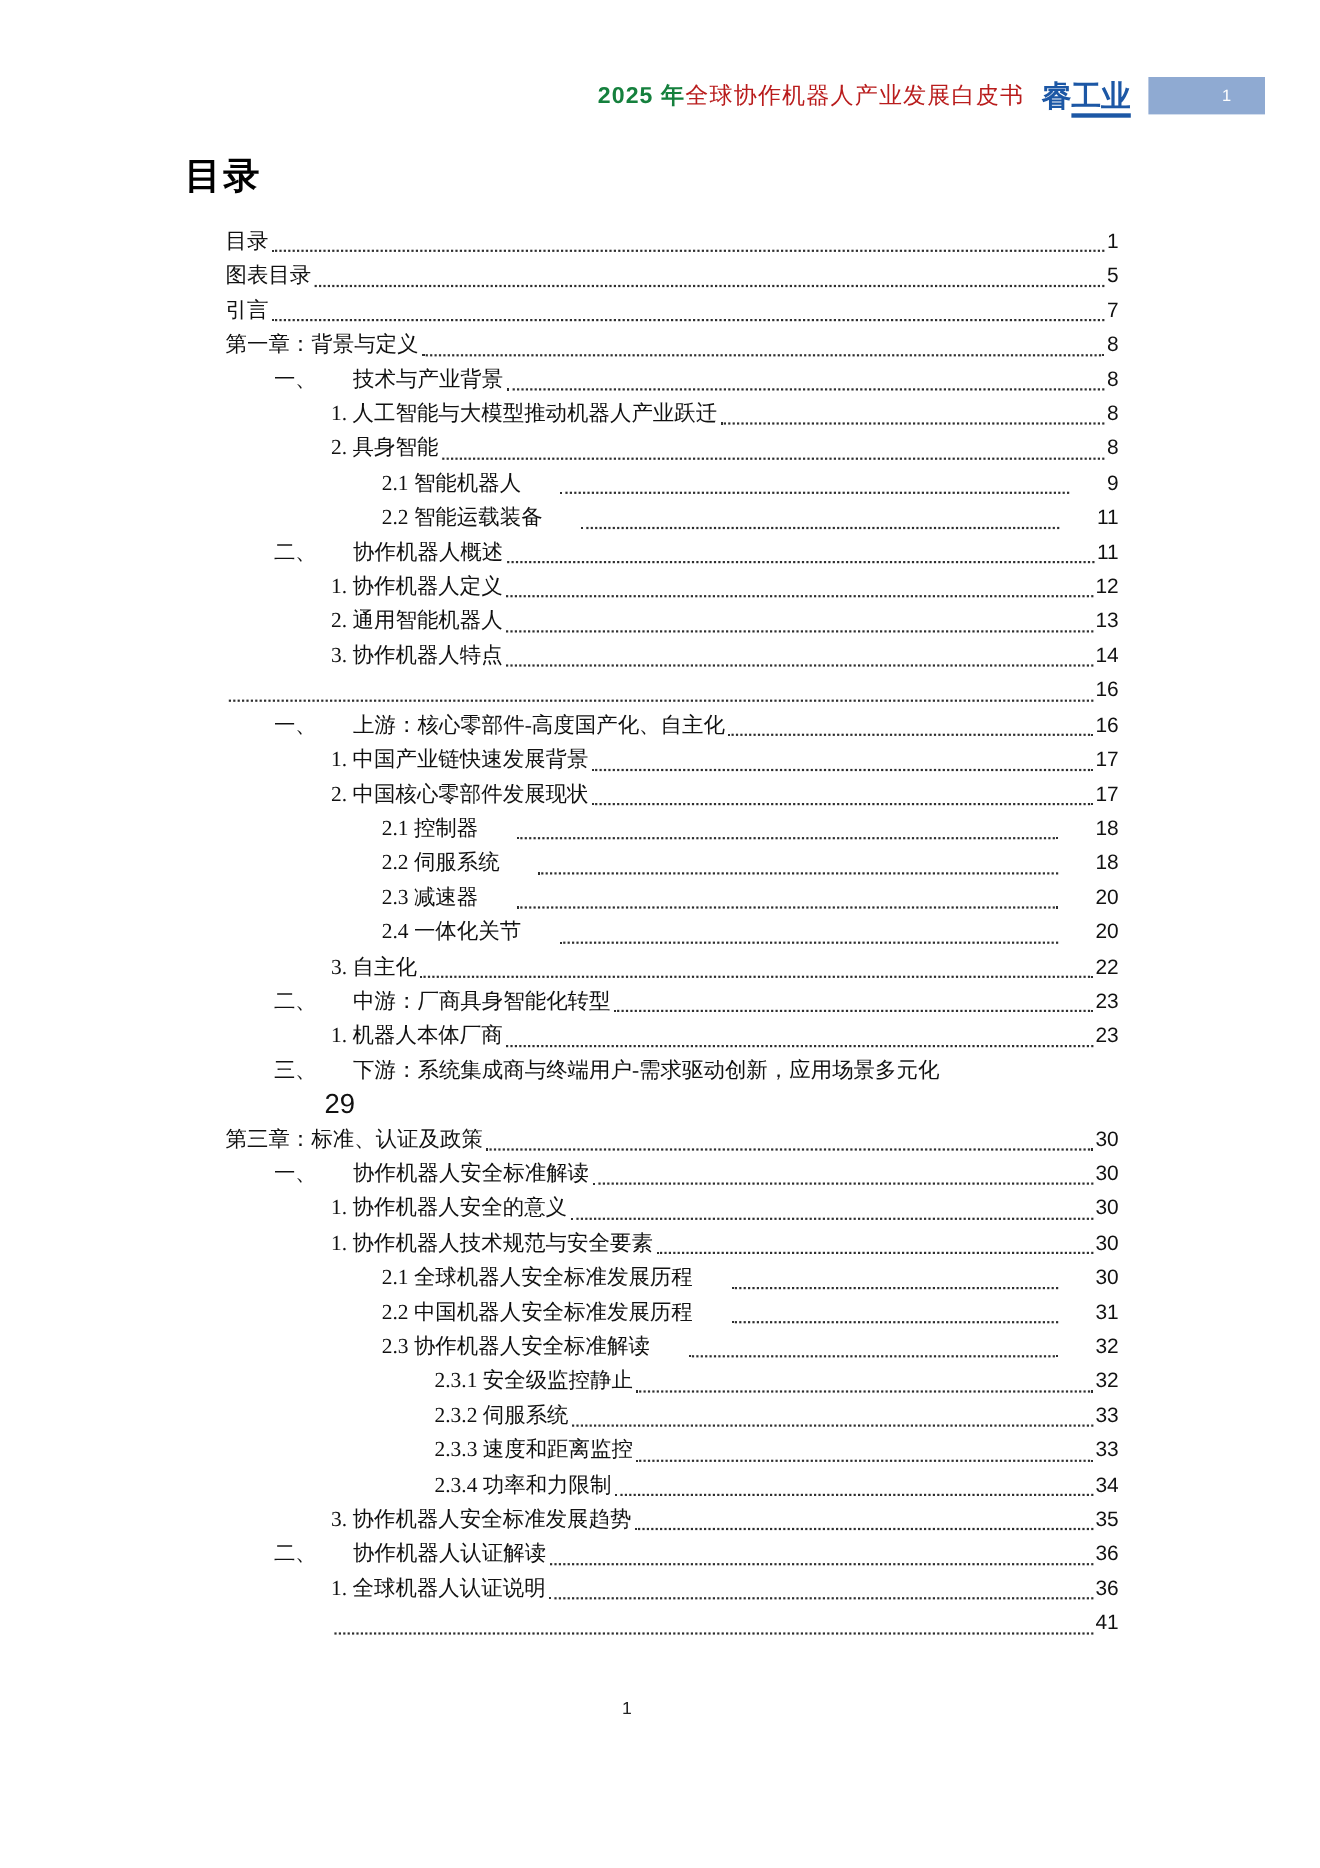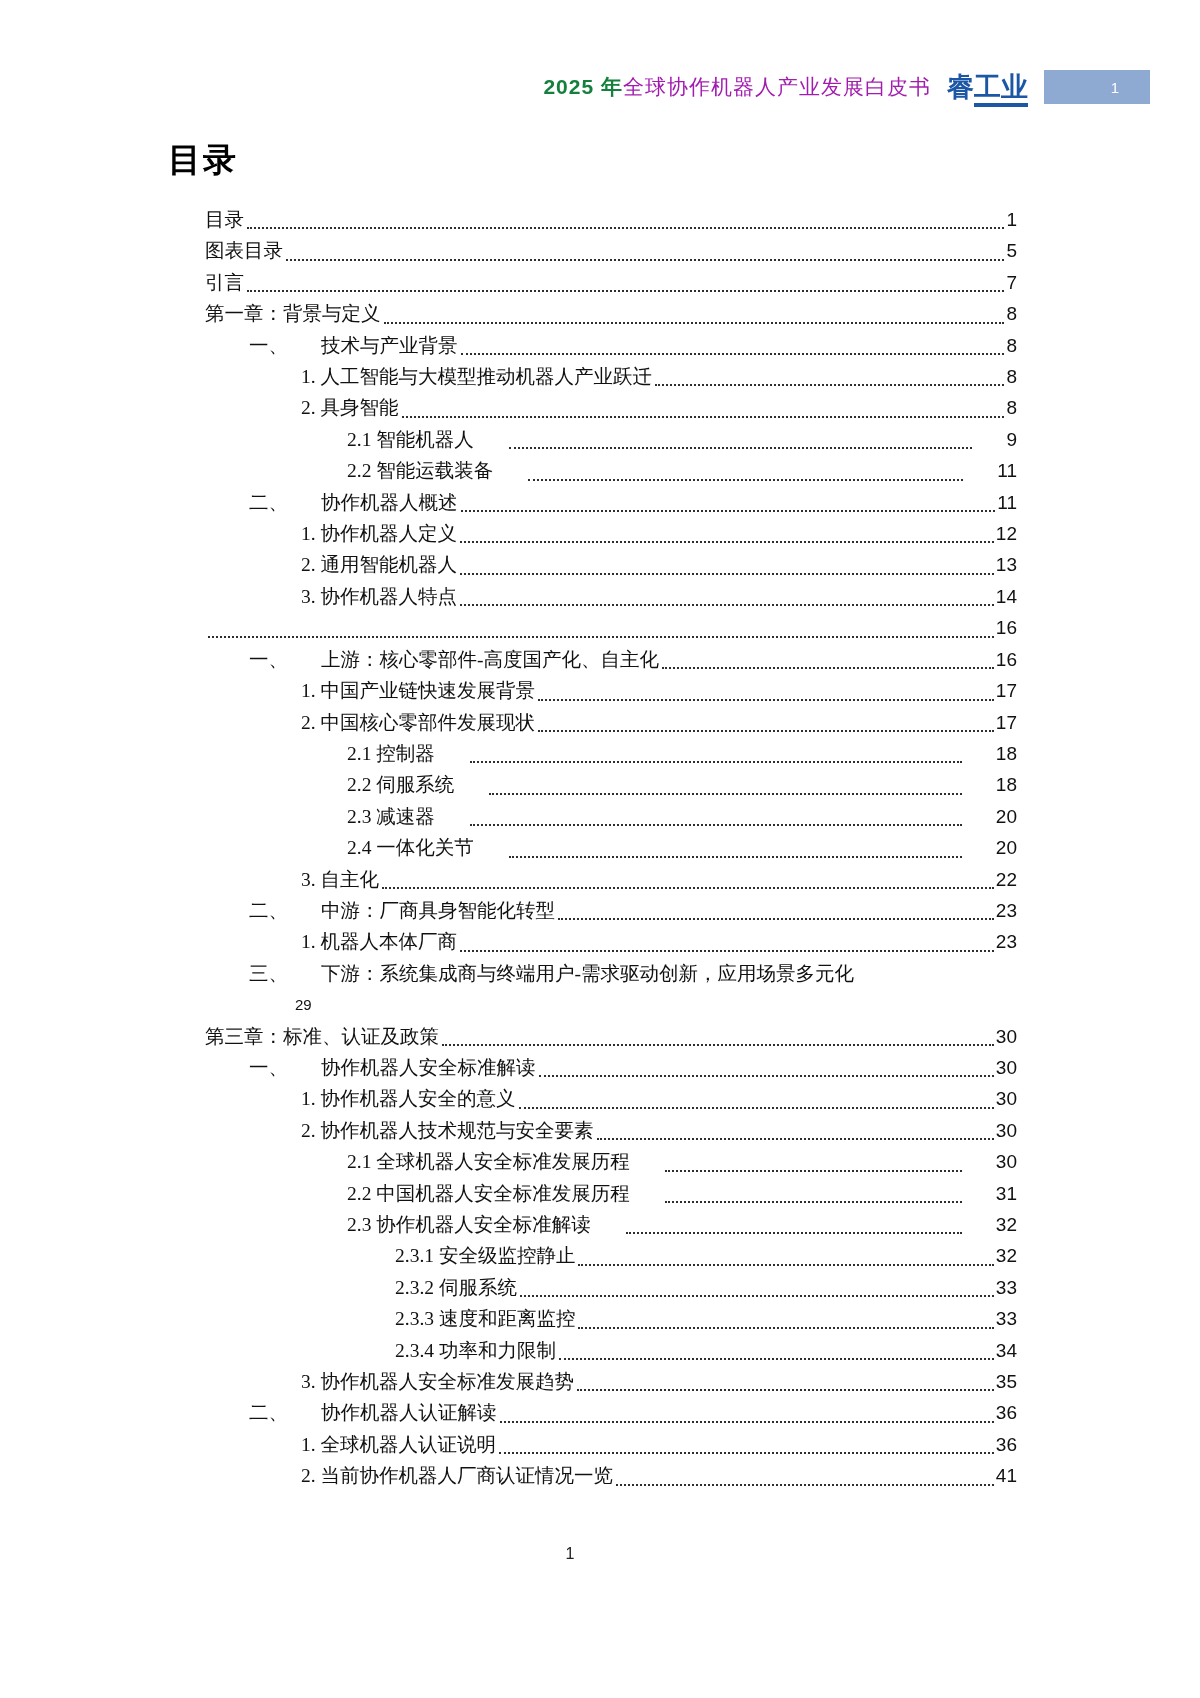--- a/index.html
+++ b/index.html
@@ -16,21 +16,21 @@
   .header{
     position:absolute;top:70px;right:50px;
     display:flex;align-items:center;gap:16px;
   }
   .header-title{
     font-size:21px;letter-spacing:1px;
     font-family:"Liberation Sans","DejaVu Sans",sans-serif;
     white-space:nowrap;
   }
   .header-title .yr{color:#15803d;font-weight:bold;}
-  .header-title .rest{color:#a21caf;}
+  .header-title .rest{color:#b91c1c;}
   .logo{
     font-size:27px;font-weight:bold;color:#1c57a5;
     font-family:"Liberation Sans","DejaVu Sans",sans-serif;
     white-space:nowrap;line-height:1;
   }
   .logo .logo-rest{border-bottom:4px solid #1c57a5;padding-bottom:1px;}
   .page-badge{
     width:106px;height:34px;background:#8faad2;
     display:flex;align-items:center;justify-content:center;
     font-family:"Liberation Sans","DejaVu Sans",sans-serif;
@@ -60,21 +60,21 @@
     margin:0 2px 6px 3px;
     min-width:10px;
   }
   .toc-row .pg{flex:none;font-family:"Liberation Sans","DejaVu Sans",sans-serif;font-size:19px;}
   .lv0{padding-left:0;}
   .lv1{padding-left:44px;}
   .lv2{padding-left:96px;}
   .lv3{padding-left:142px;gap:32px;}
   .lv4{padding-left:190px;}
   .wrap-cont{padding-left:90px;line-height:31.4px;
-    font-family:"Liberation Sans","DejaVu Sans",sans-serif;font-size:15px;}
+    font-family:"Liberation Sans","DejaVu Sans",sans-serif;font-size:25px;}
   
   .footer{
     position:absolute;left:0;top:1545px;width:1140px;
     text-align:center;font-size:16px;color:#222;
     font-family:"Liberation Sans","DejaVu Sans",sans-serif;
   }
 </style>
 </head>
 <body>
 
@@ -257,21 +257,21 @@
     <span class="pg">30</span>
   </div>
       <div class="toc-row lv2">
 
     <span class="text">1. 协作机器人安全的意义</span>
     <span class="leader"></span>
     <span class="pg">30</span>
   </div>
       <div class="toc-row lv2">
 
-    <span class="text">2. 协作机器人技术规范与安全要素</span>
+    <span class="text">1. 协作机器人技术规范与安全要素</span>
     <span class="leader"></span>
     <span class="pg">30</span>
   </div>
       <div class="toc-row lv3">
 
     <span class="text">2.1 全球机器人安全标准发展历程 </span>
     <span class="leader"></span>
     <span class="pg">30</span>
   </div>
       <div class="toc-row lv3">
@@ -323,21 +323,20 @@
     <span class="pg">36</span>
   </div>
       <div class="toc-row lv2">
 
     <span class="text">1. 全球机器人认证说明</span>
     <span class="leader"></span>
     <span class="pg">36</span>
   </div>
       <div class="toc-row lv2">
 
-    <span class="text">2. 当前协作机器人厂商认证情况一览</span>
     <span class="leader"></span>
     <span class="pg">41</span>
   </div>
     </div>
 
   <div class="footer">
     <span>1</span>
   </div>
 </div>
 

